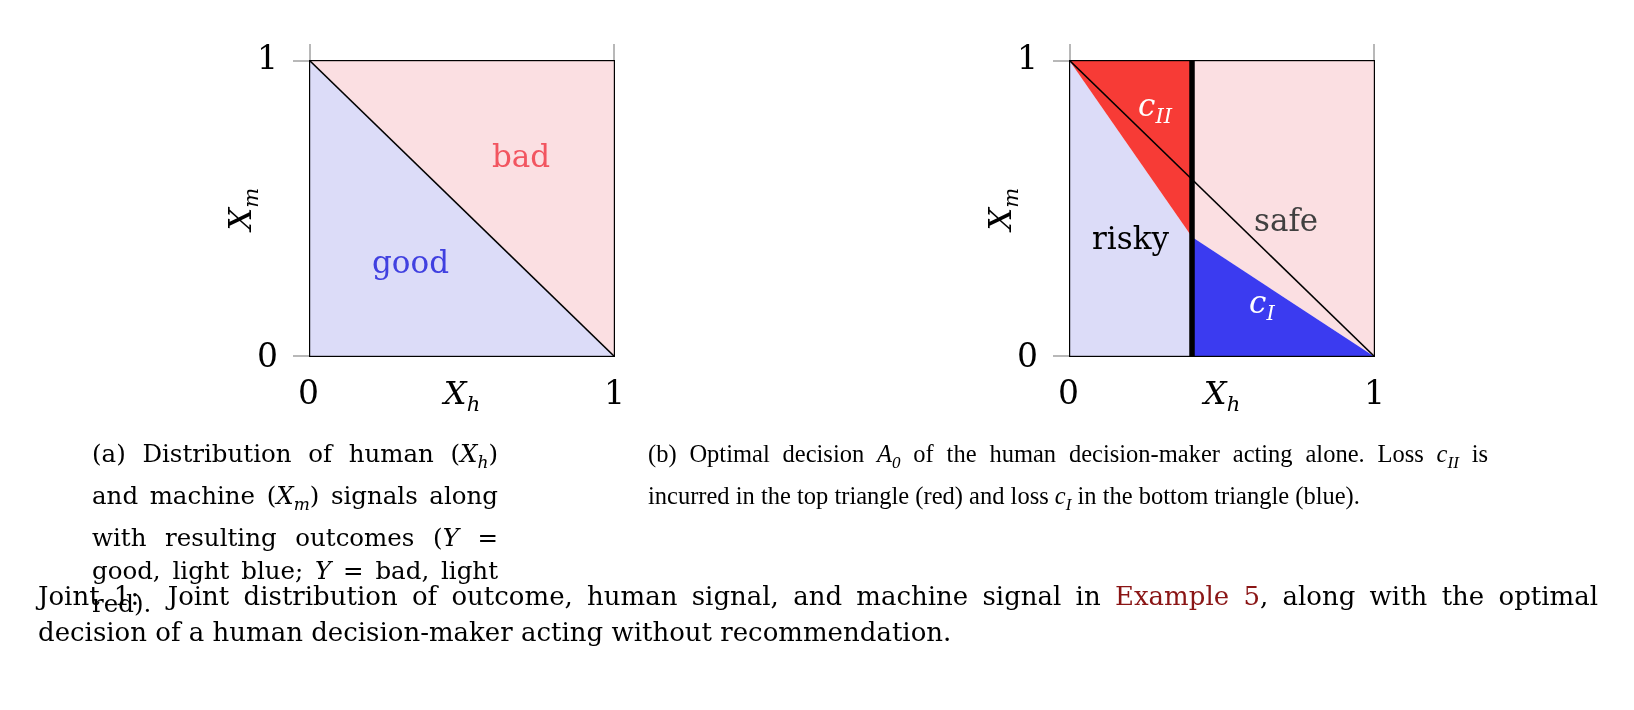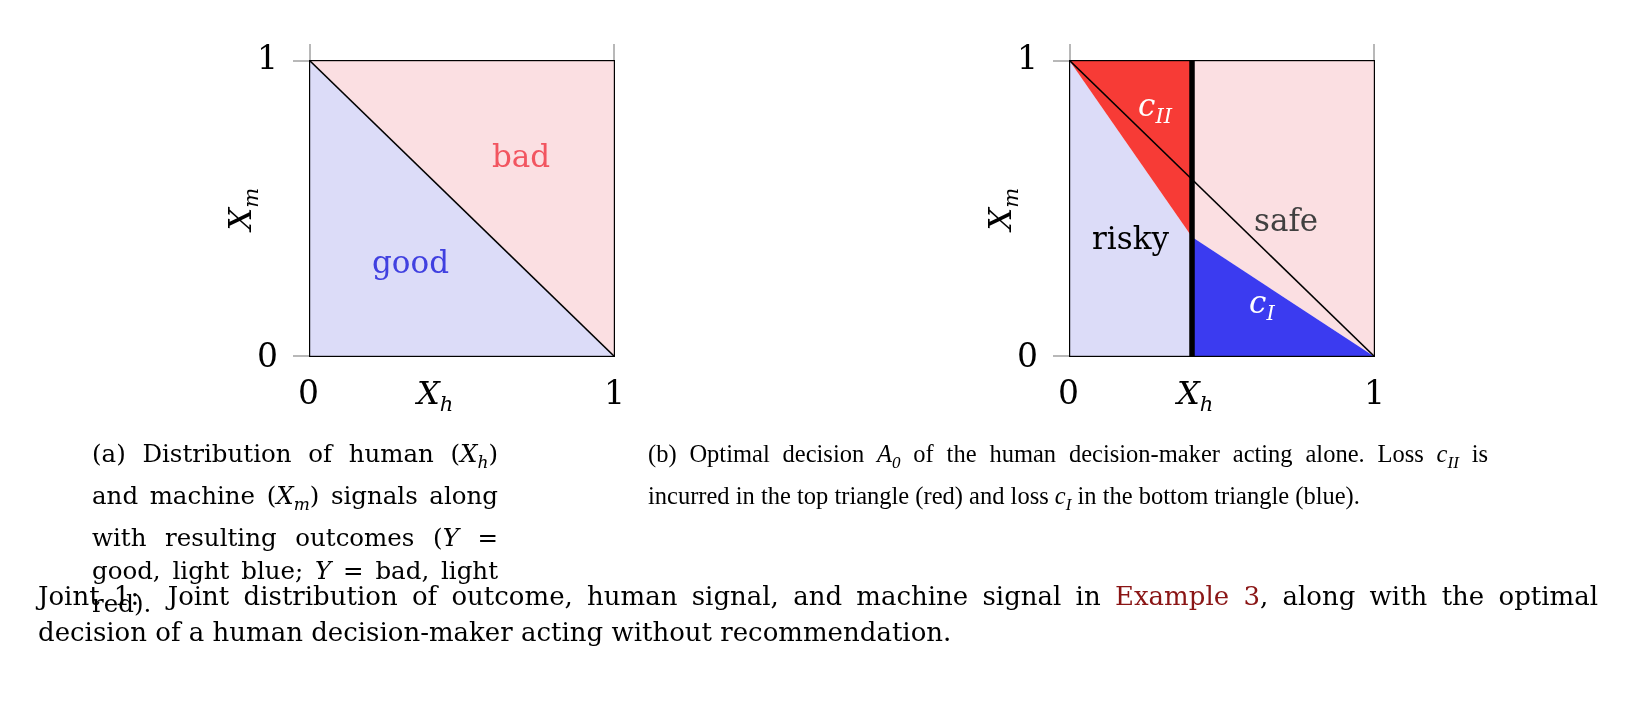--- a/index.html
+++ b/index.html
@@ -94,20 +94,21 @@
     top: 128px;
     transform: rotate(-90deg);
     transform-origin: center center;
     width: 90px;
     text-align: center;
   }
   .xtitle {
     left: 108px;
     top: 314px;
     width: 90px;
+    text-align: center;
   }
 
   
   .region-label {
     position: absolute;
     font-size: 31px;
     font-family: "DejaVu Serif", "Liberation Serif", serif;
     white-space: nowrap;
     pointer-events: none;
   }
@@ -244,15 +245,15 @@
     </div>
   </div>
 
   <div class="subcaptions">
 
     <div class="subcaption subcaption-a"><span>(a)</span><span> </span><span>Distribution of human (</span><i>X</i><span class="sub">h</span><span>) and machine (</span><i>X</i><span class="sub">m</span><span>) signals along with resulting outcomes (</span><i>Y</i><span> = good, light blue; </span><i>Y</i><span> = bad, light red).</span></div>
 
     <div class="subcaption subcaption-b"><span>(b)</span><span> </span><span>Optimal decision </span><i>A</i><span class="sub">0</span><span> of the human decision-maker acting alone. Loss </span><i>c</i><span class="sub">II</span><span> is incurred in the top triangle (red) and loss </span><i>c</i><span class="sub">I</span><span> in the bottom triangle (blue).</span></div>
   </div>
 
-  <div class="maincaption"><span>Joint 1:</span><span>&nbsp; </span><span>Joint distribution of outcome, human signal, and machine signal in</span><span> </span><span class="link-ref">Example 3</span><span>, along with the optimal decision of a human decision-maker acting without recommendation.</span></div>
+  <div class="maincaption"><span>Joint 1:</span><span>&nbsp; </span><span>Joint distribution of outcome, human signal, and machine signal in</span><span> </span><span class="link-ref">Example 5</span><span>, along with the optimal decision of a human decision-maker acting without recommendation.</span></div>
 
 </div>
 
 </body></html>

